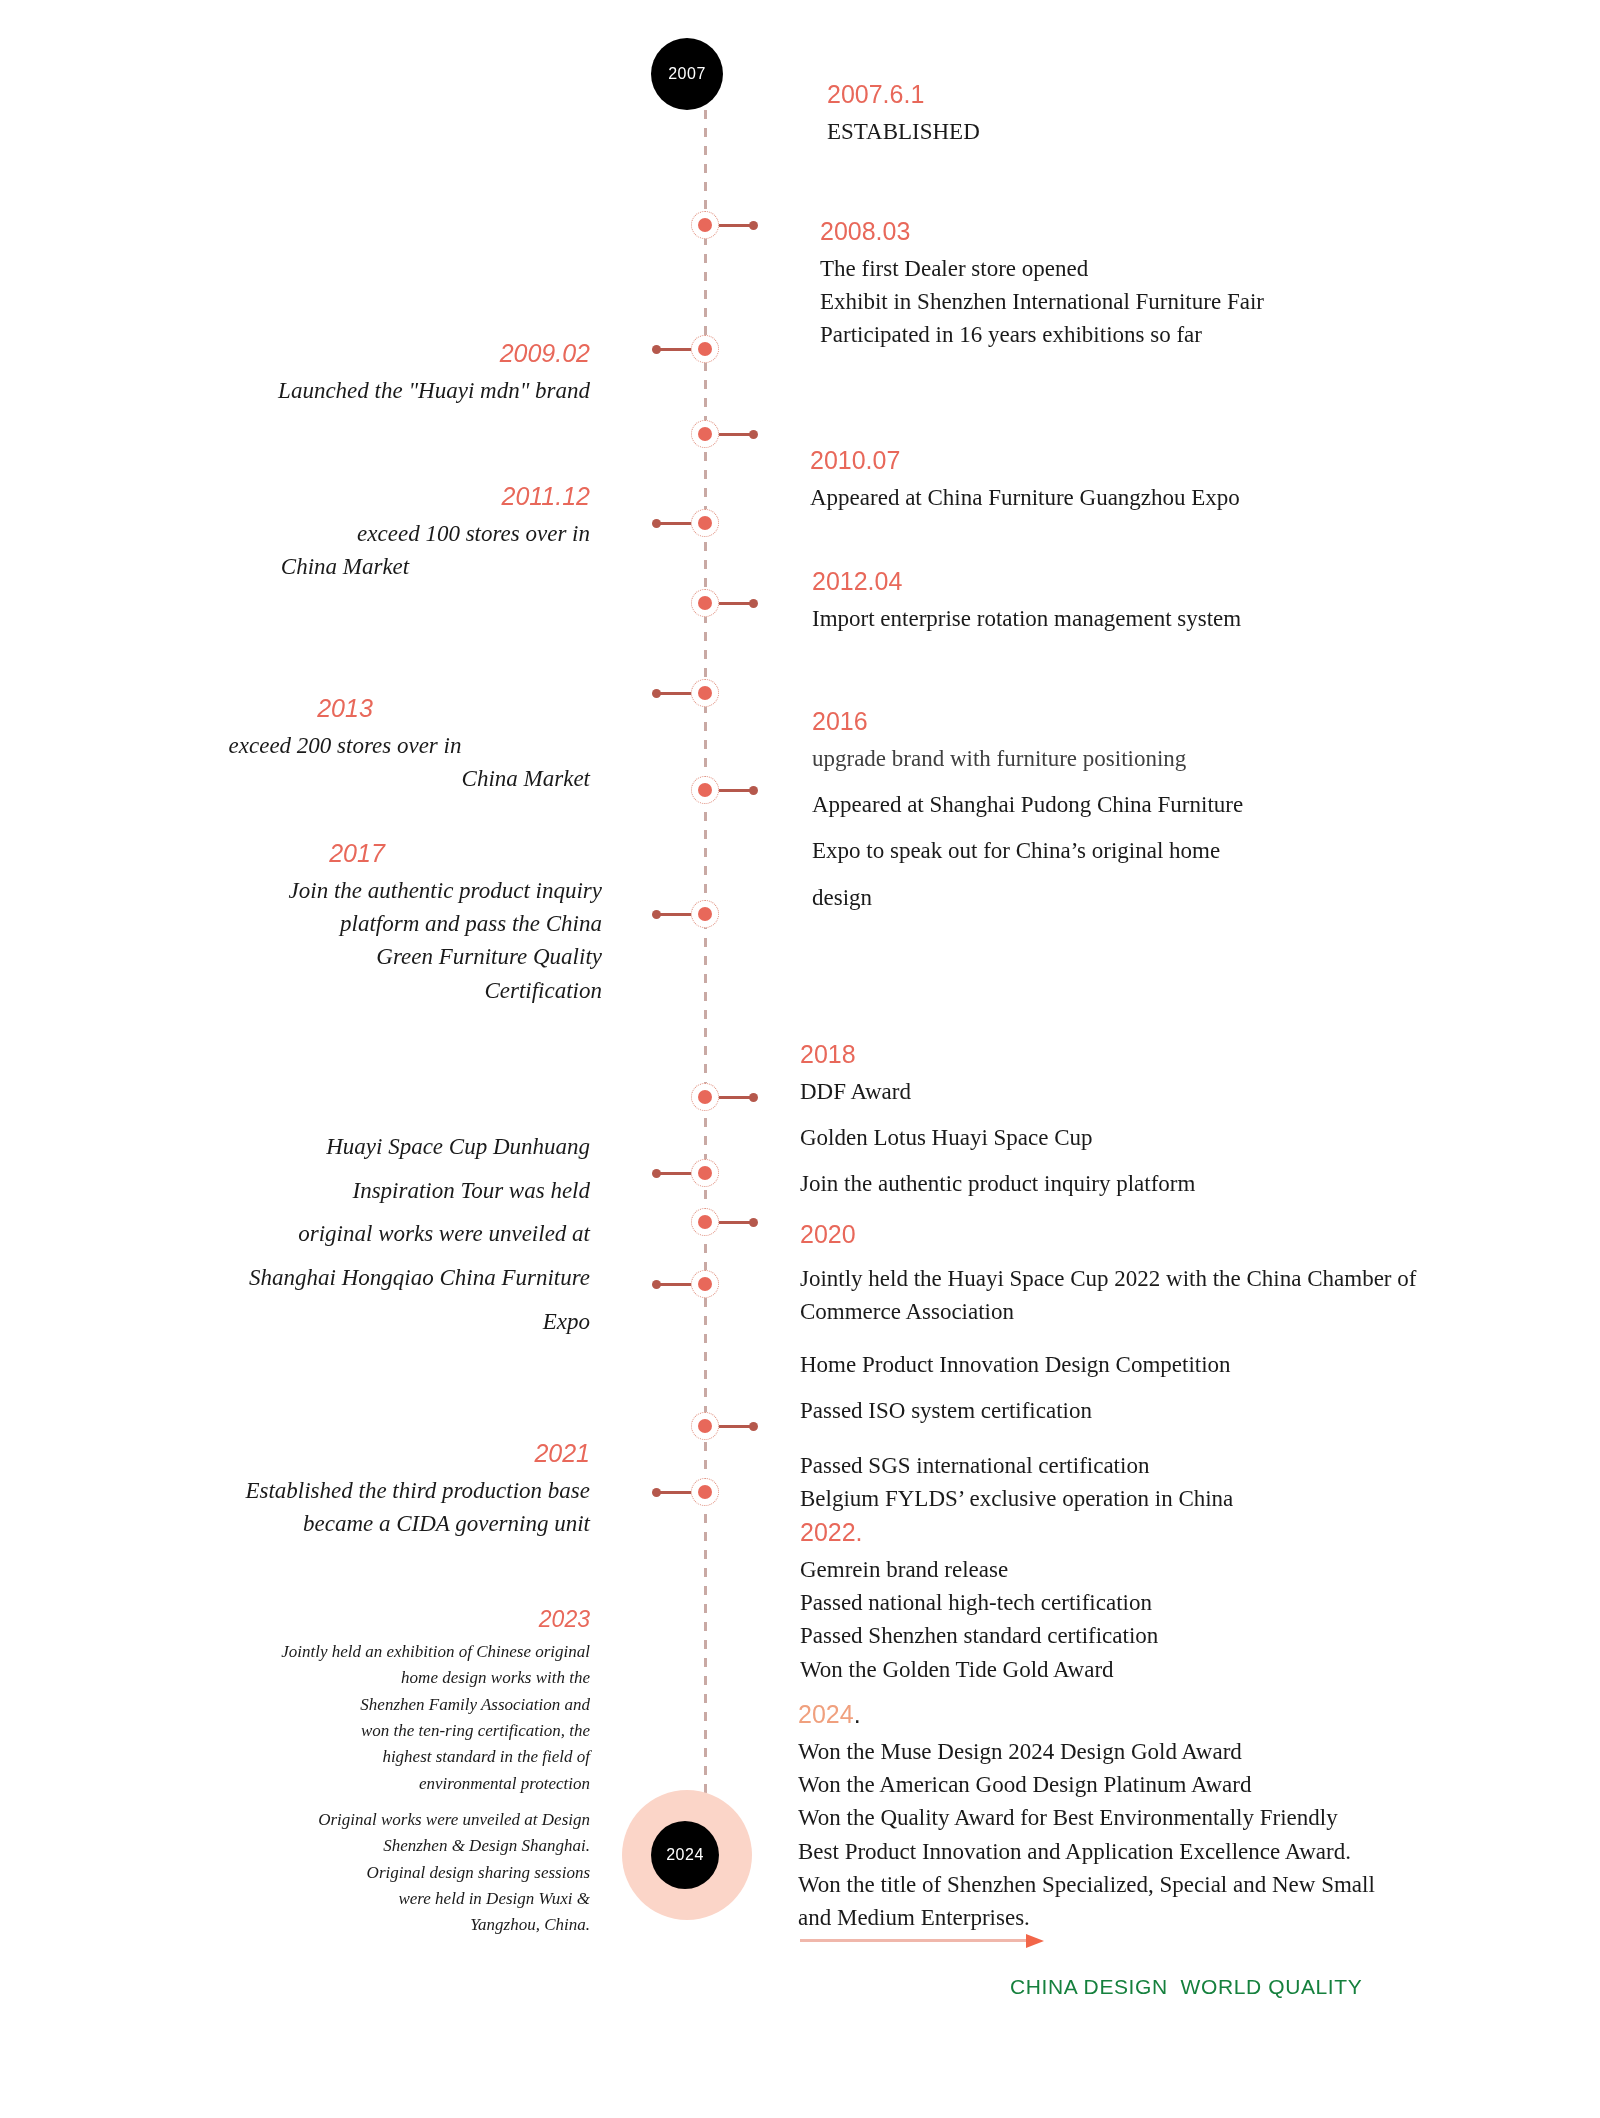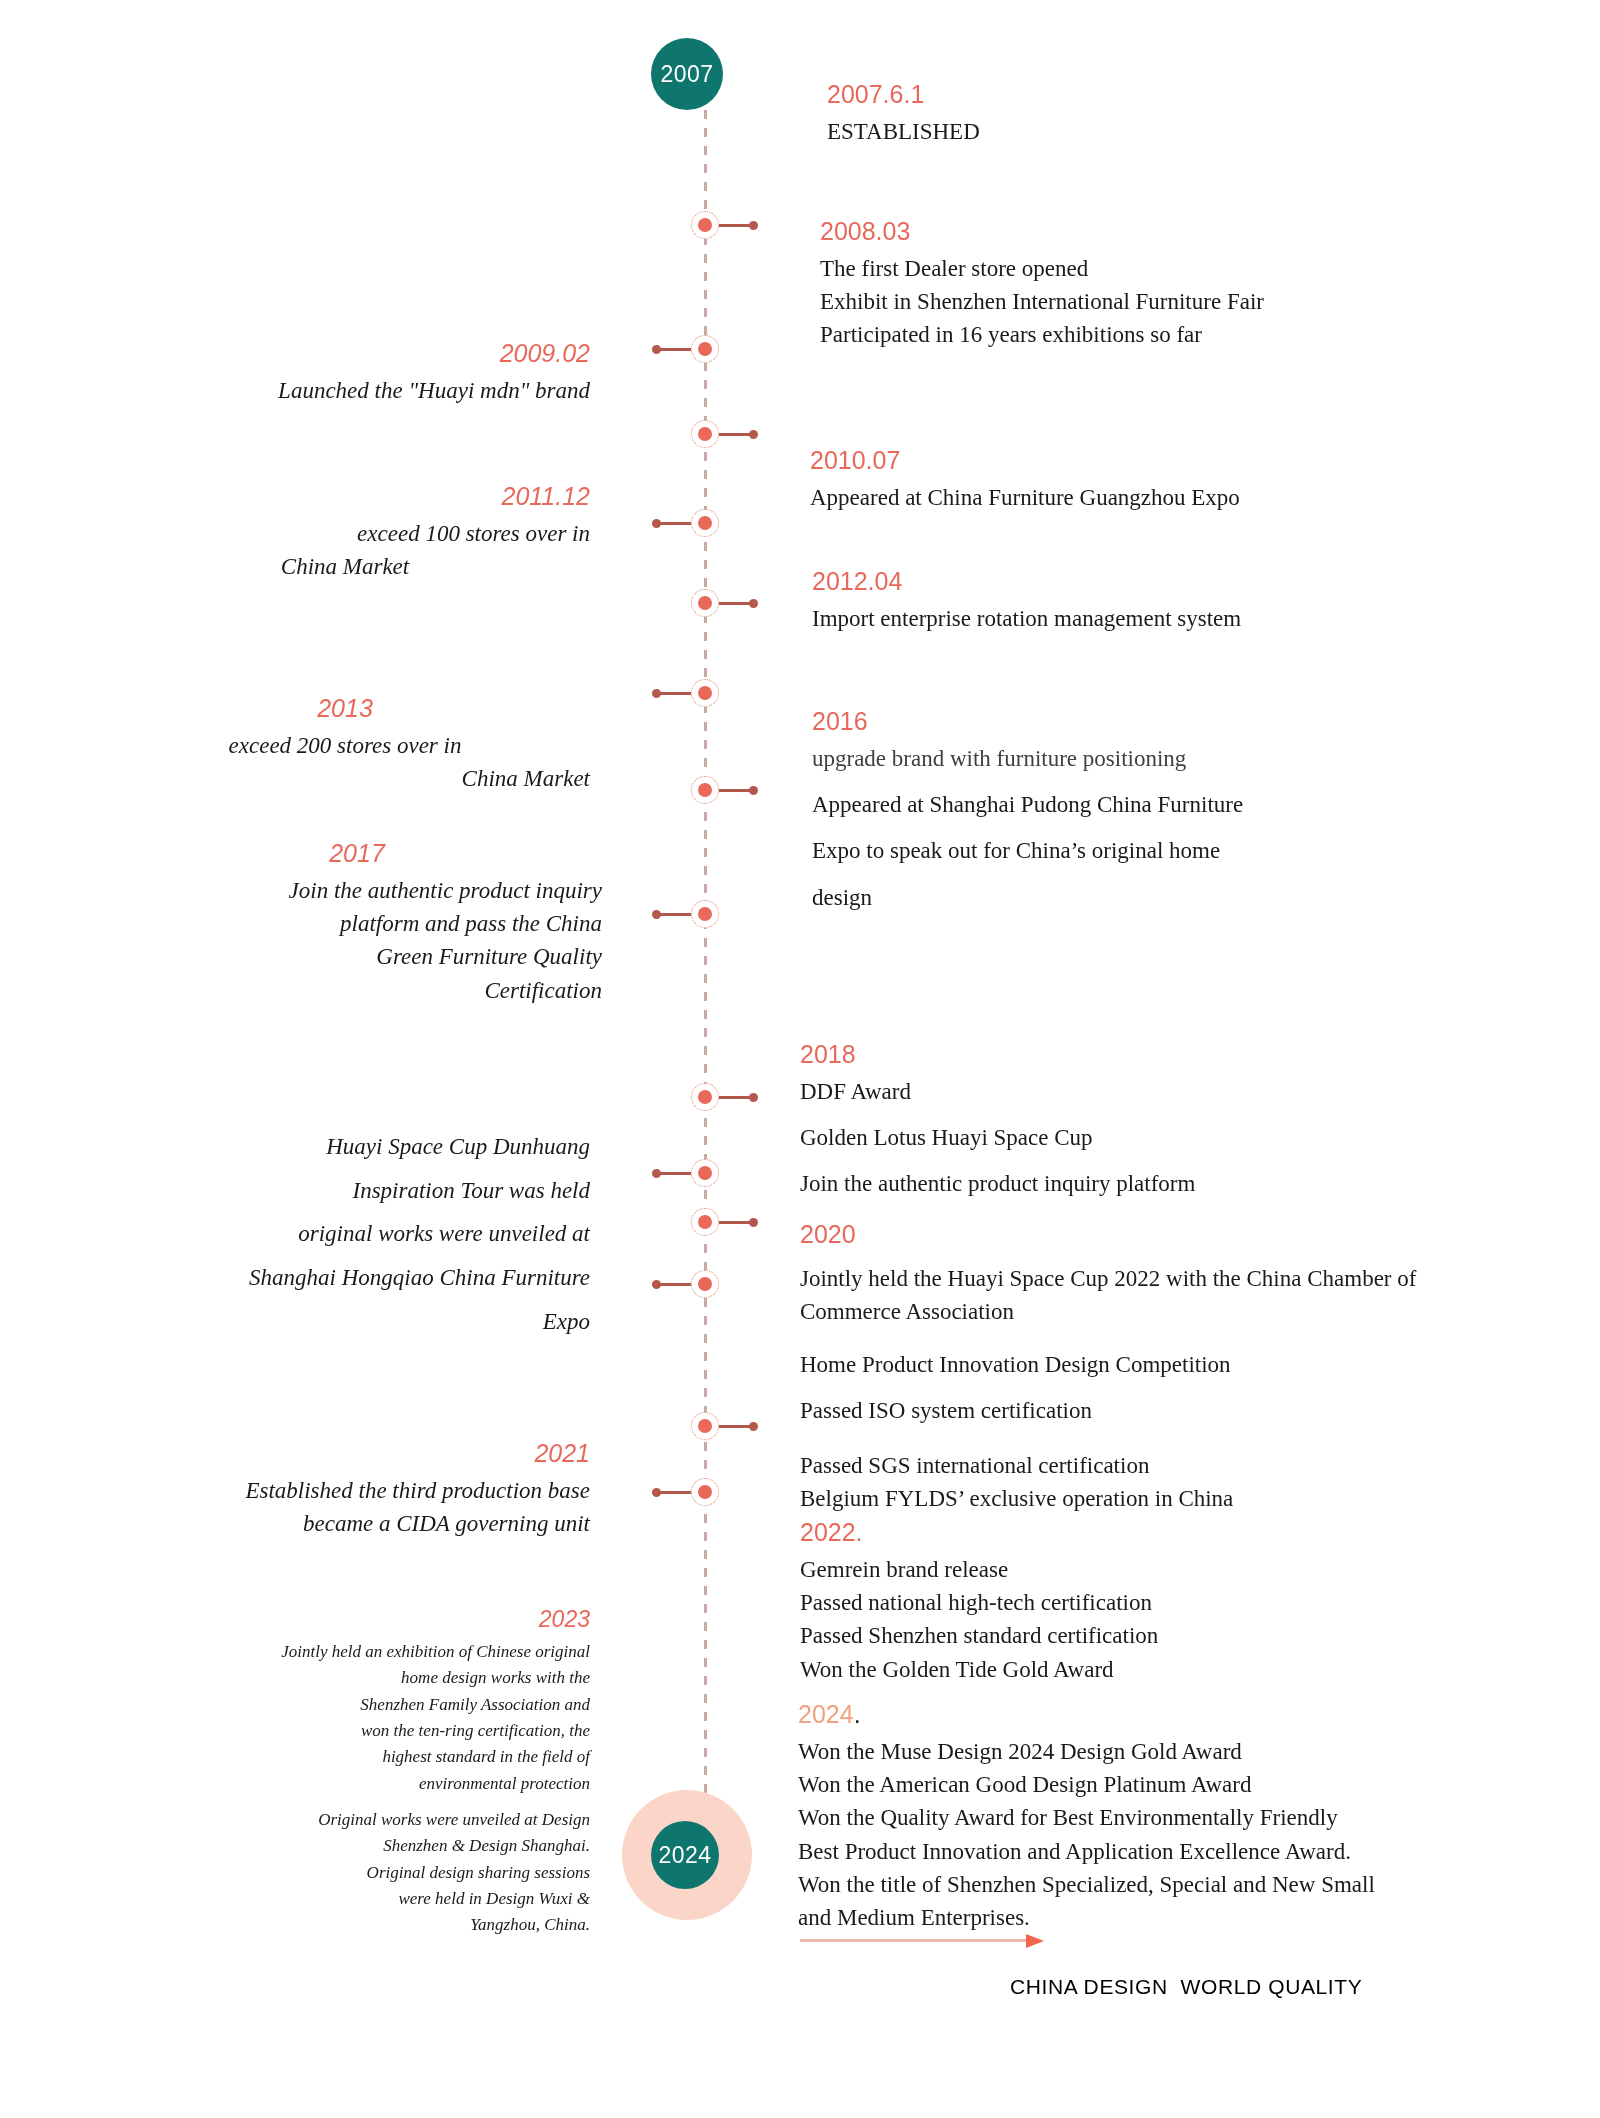--- a/index.html
+++ b/index.html
@@ -12,23 +12,23 @@
 
   
   .spine{
     position:absolute;left:704px;top:110px;width:3px;height:1790px;
     background-image:linear-gradient(to bottom,#c9a9a4 0 9px,rgba(0,0,0,0) 9px 18px);
     background-size:3px 18px;
   }
 
   
   .cap{
-    position:absolute;border-radius:50%;background:#0f766e;
+    position:absolute;border-radius:50%;background:#000000;
     display:flex;align-items:center;justify-content:center;
-    color:#fff;font-family:"Liberation Sans",sans-serif;font-size:23px;letter-spacing:.5px;
+    color:#fff;font-family:"Liberation Sans",sans-serif;font-size:16px;letter-spacing:.5px;
   }
   .cap-top{left:651px;top:38px;width:72px;height:72px;}
   .halo{
     position:absolute;border-radius:50%;background:#FBD5C8;
     left:622px;top:1790px;width:130px;height:130px;
   }
   .cap-bot{left:651px;top:1821px;width:68px;height:68px;}
 
   
   .node{position:absolute;width:0;height:0;}
@@ -69,21 +69,21 @@
   
   .arrow{position:absolute;left:800px;top:1936px;width:255px;height:10px;}
   .arrow .bar{position:absolute;left:0;top:3px;width:230px;height:3px;background:#F0B7AB;}
   .arrow .head{
     position:absolute;left:226px;top:-2px;width:0;height:0;
     border-top:7px solid transparent;border-bottom:7px solid transparent;
     border-left:18px solid #F26649;
   }
   .tagline{
     position:absolute;left:1010px;top:1975px;
-    font-family:"Liberation Sans",sans-serif;font-size:21px;color:#000000;letter-spacing:.6px;
+    font-family:"Liberation Sans",sans-serif;font-size:21px;color:#15803d;letter-spacing:.6px;
     white-space:pre;
   }
 </style>
 </head>
 <body>
 
 <div class="stage">
 
   <div class="spine"></div>
 

